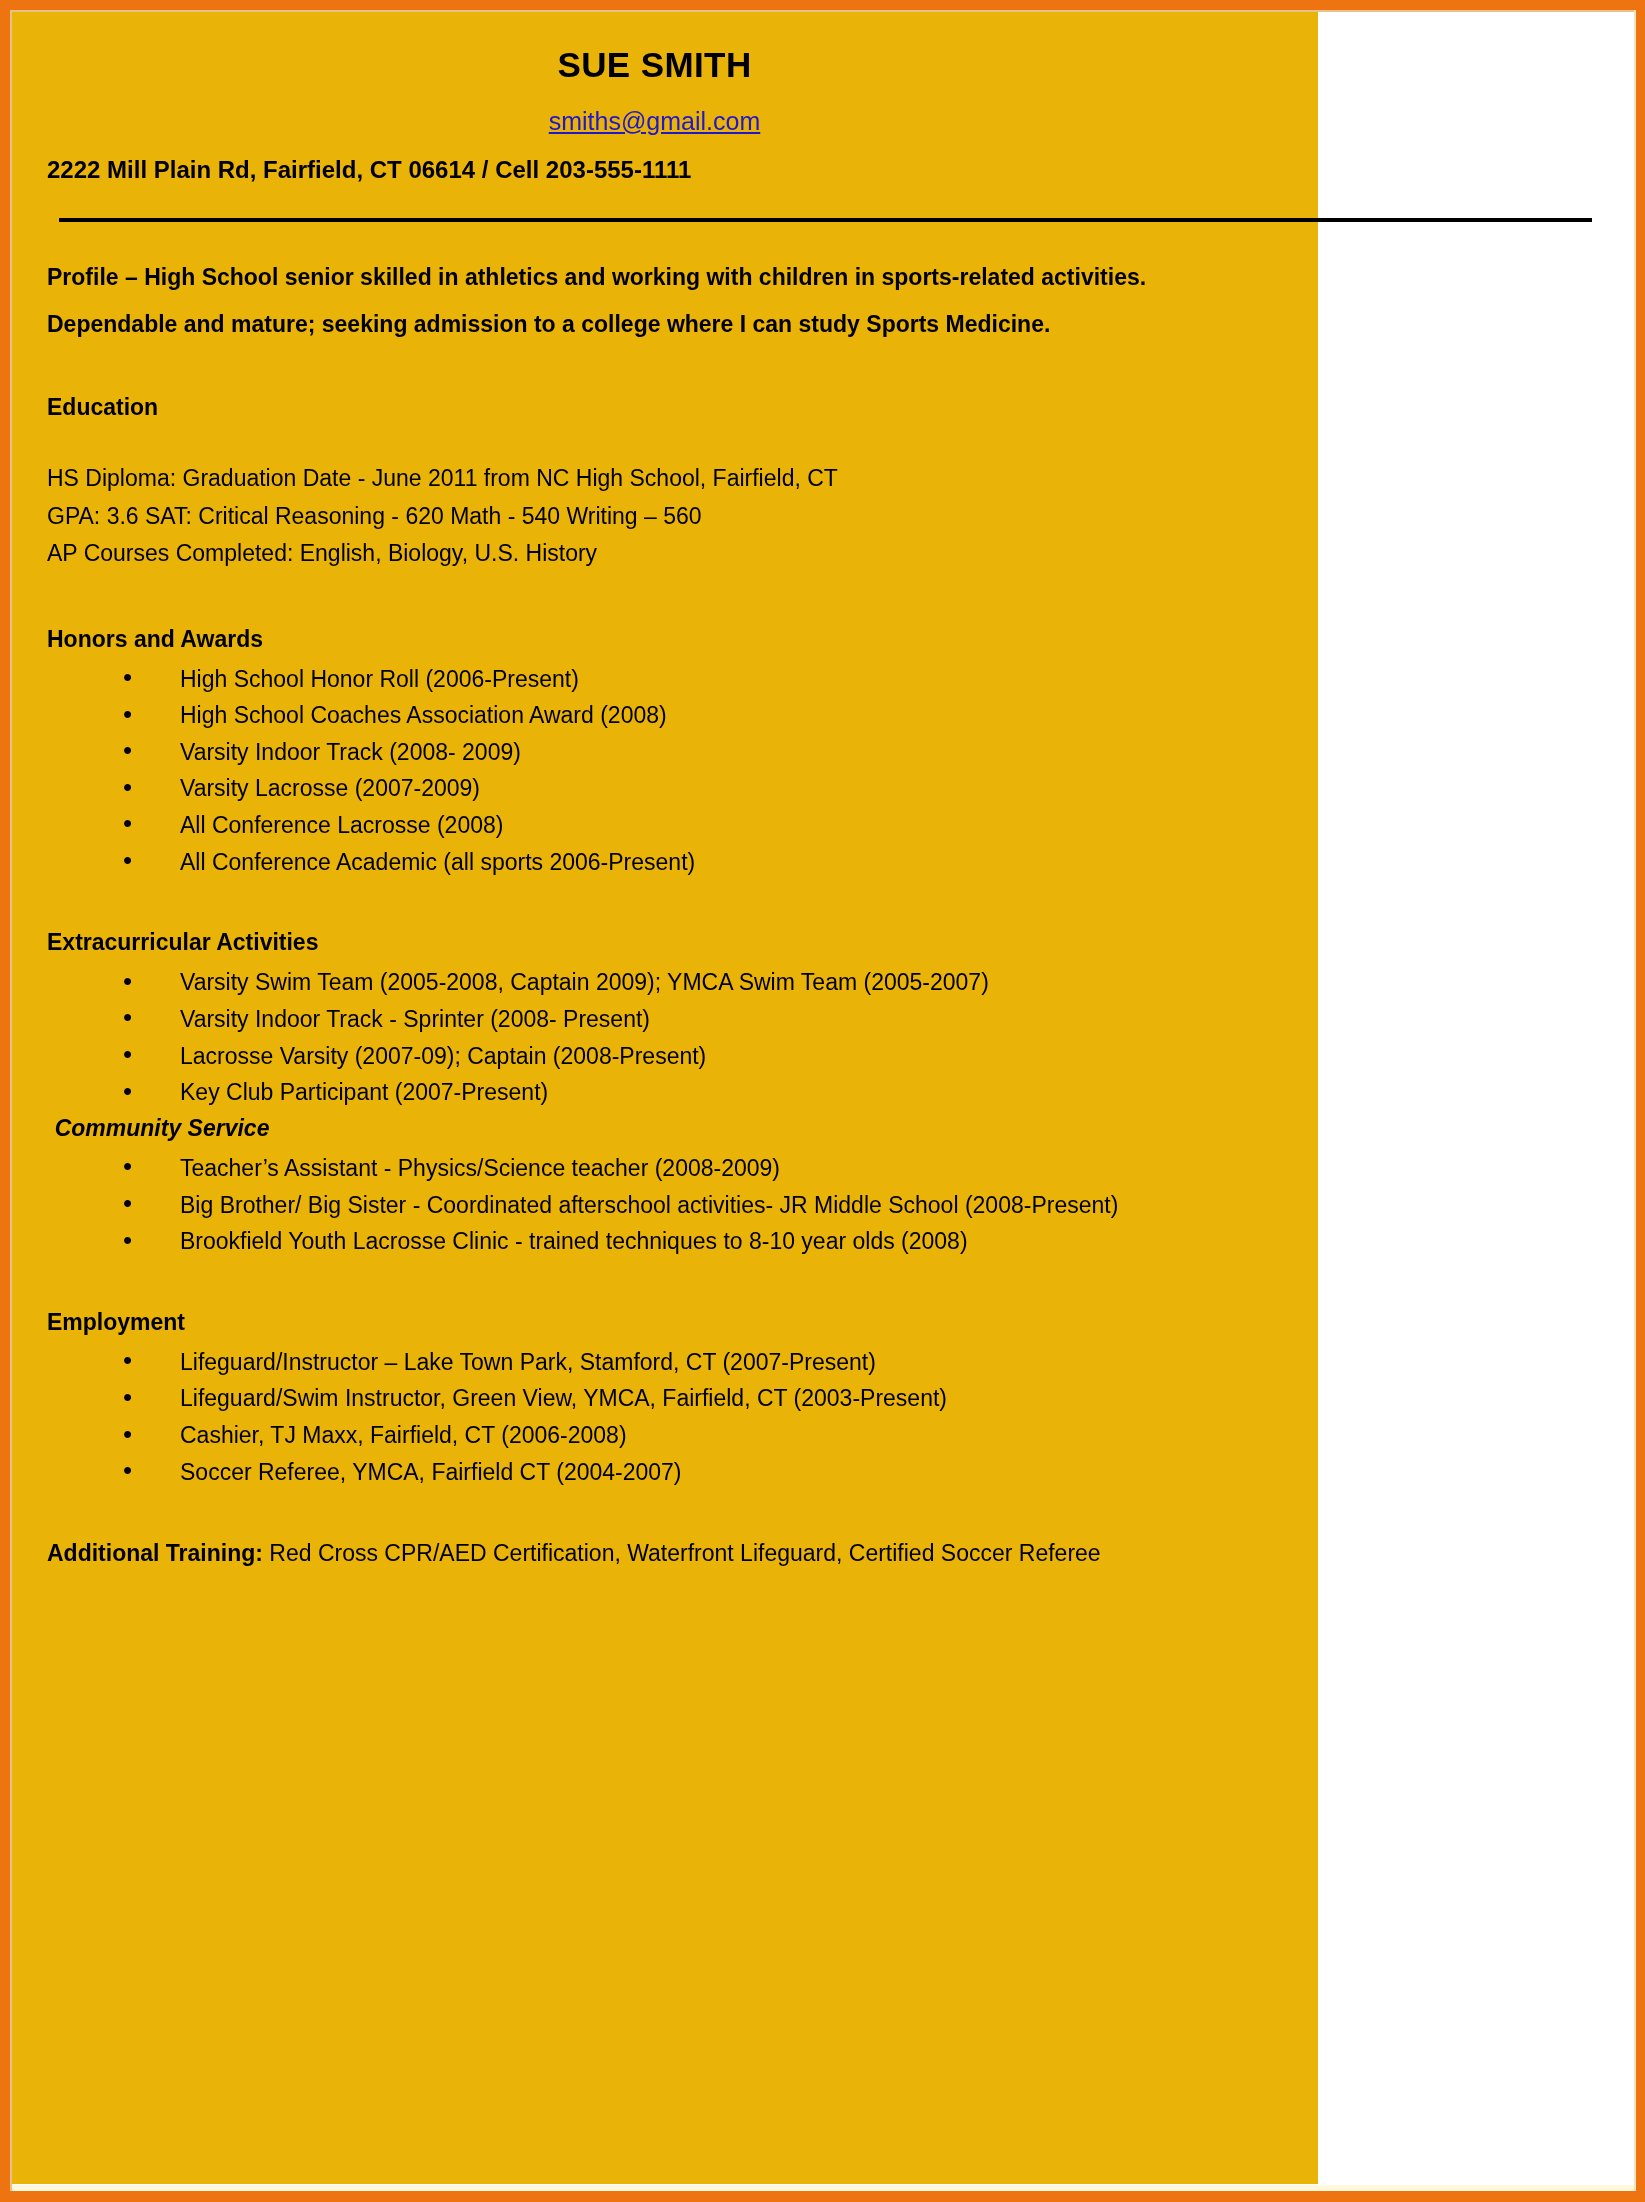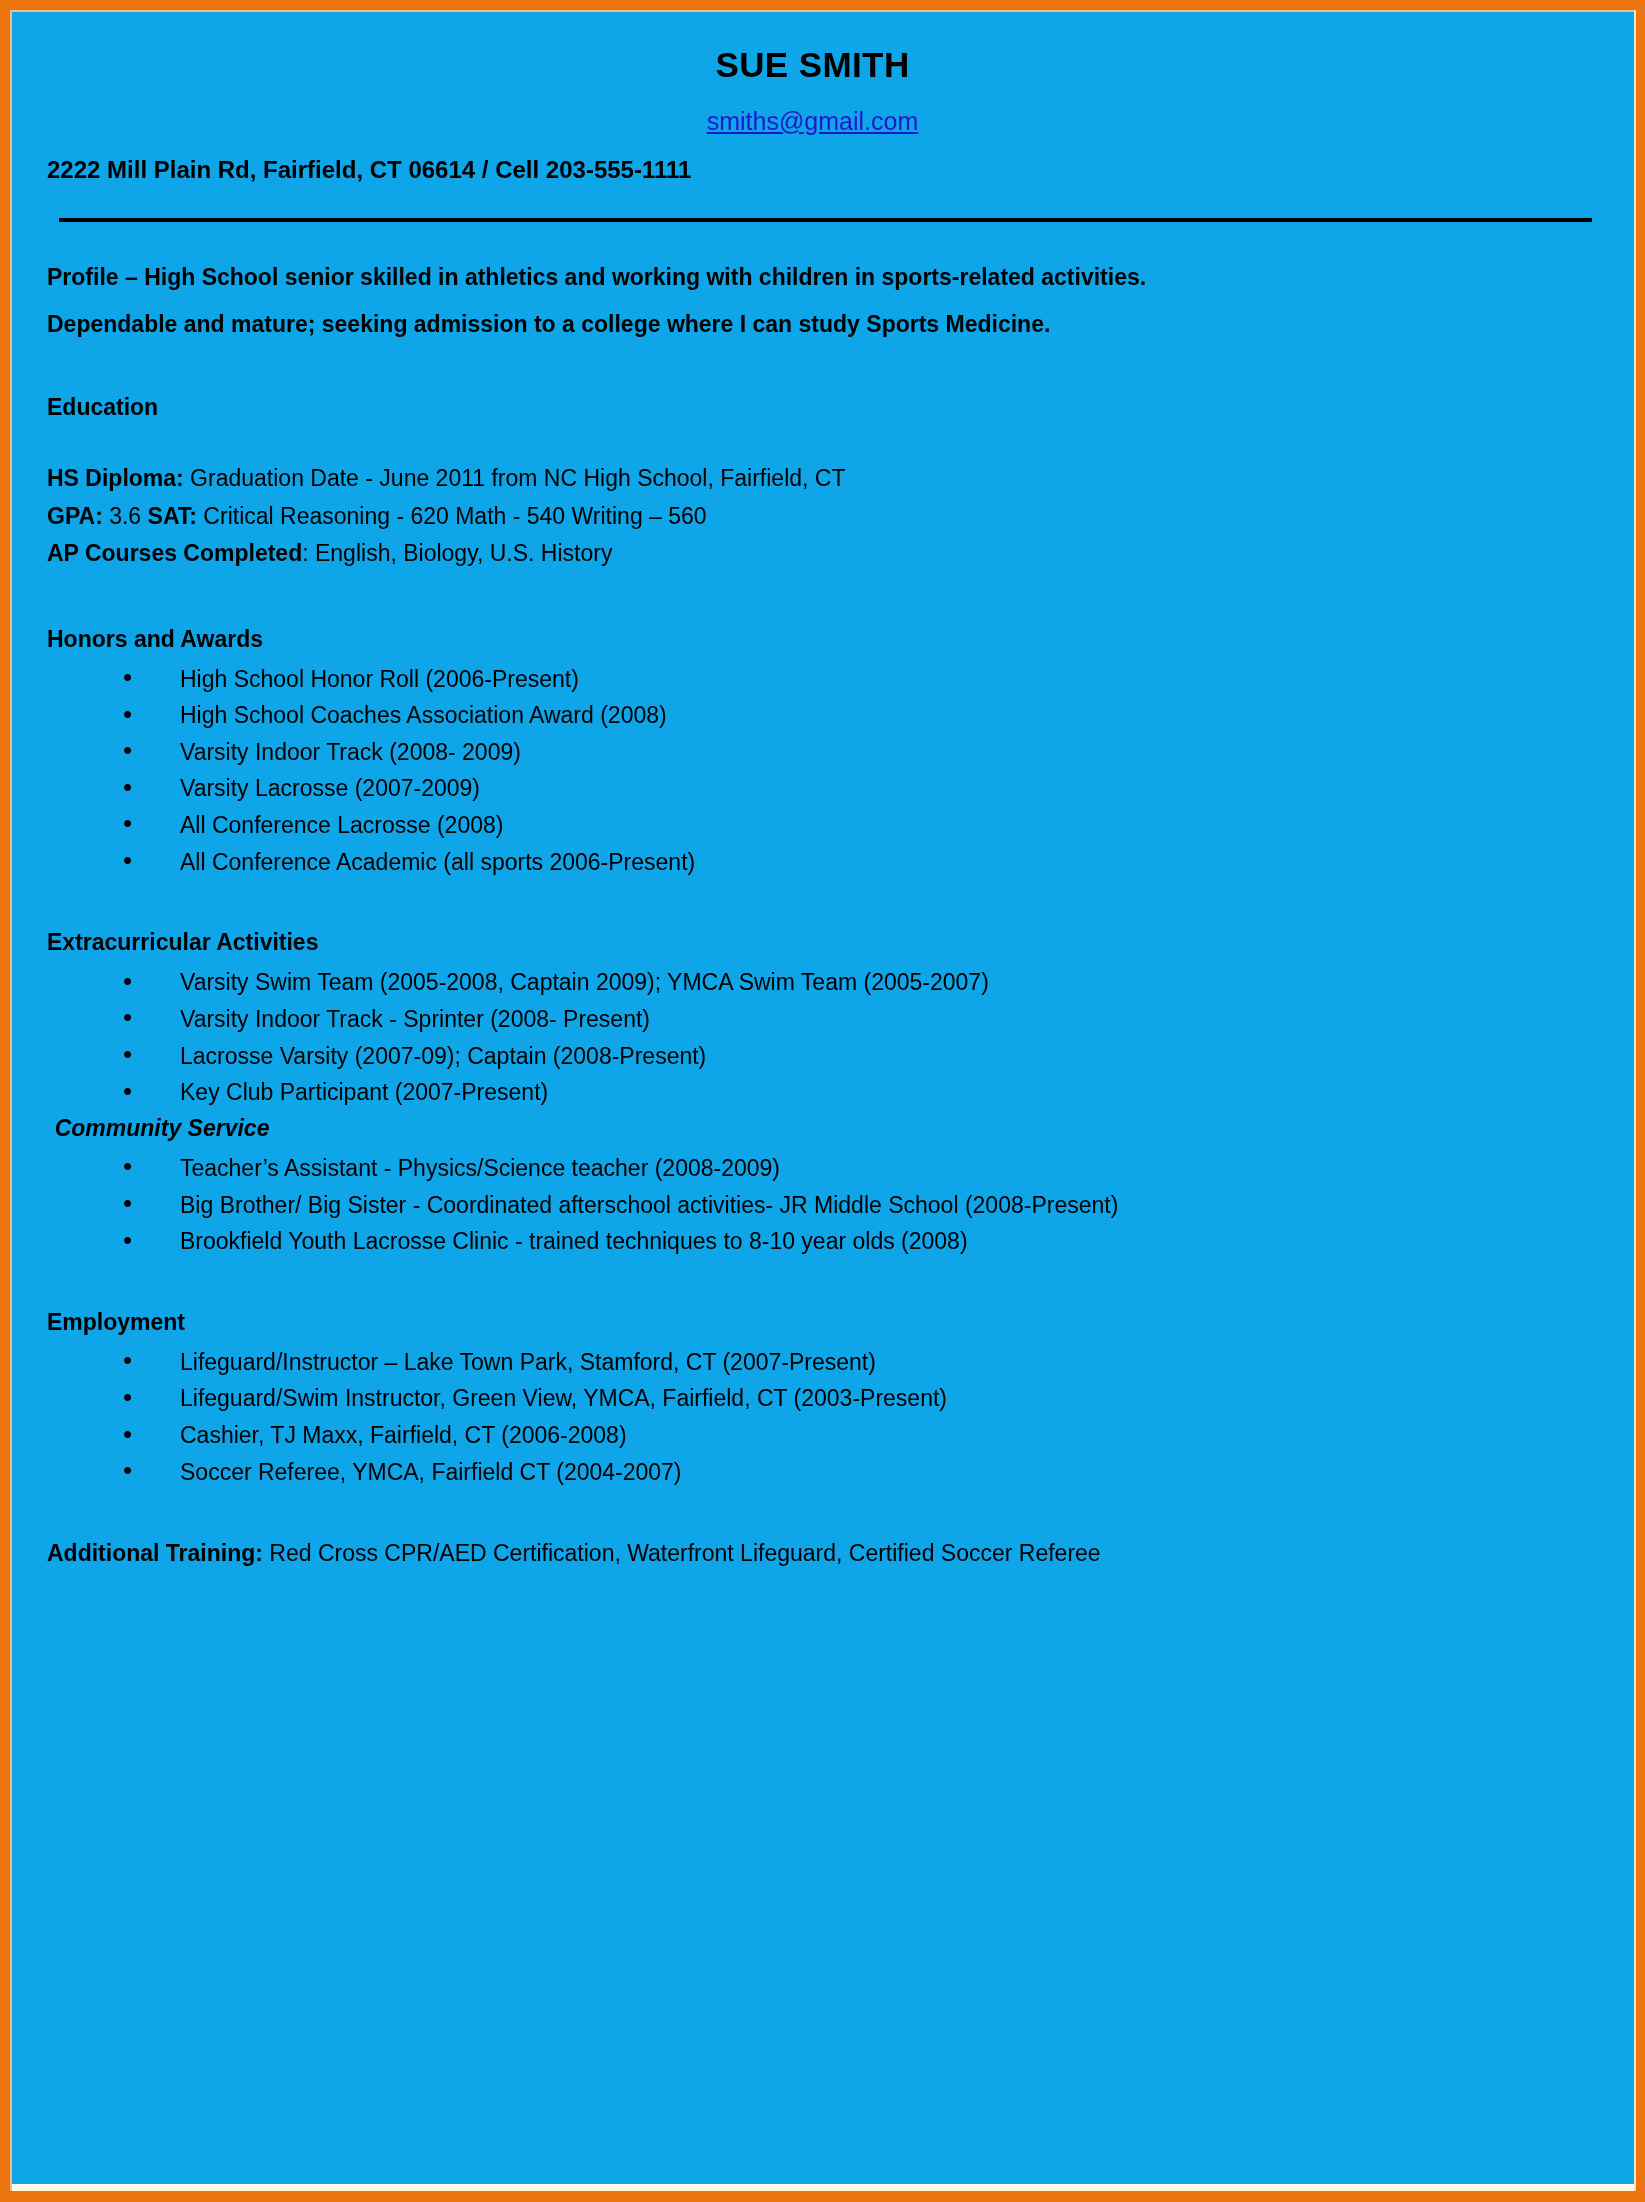--- a/index.html
+++ b/index.html
@@ -41,23 +41,23 @@
   .border-inner.top    { left: 0; top: 9.5px;    width: 1646px; height: 2.6px; }
   .border-inner.bottom { left: 0; top: 2185px;  width: 1646px; height: 6px; background:#FFF8DC; }
   .border-inner.left   { left: 9.5px; top: 0;    width: 2.6px;  height: 2203px; }
   .border-inner.right  { left: 1634px; top: 0;  width: 2.6px;  height: 2203px; background:#F6E2BE; }
 
   
   .sheet {
     position: absolute;
     left: 12px;
     top: 12px;
-    width: 1622px;
+    width: 1306px;
     height: 2172px;
-    background: #0ea5e9;
+    background: #eab308;
     z-index: 2;
   }
 
   .inner {
     position: relative;
     padding: 0 56px 0 35px; 
     box-sizing: border-box;
     width: 100%;
   }
 
@@ -118,21 +118,21 @@
   .heading-employment     { margin-top: 45px; }
 
   .edu-block { margin-top: 41px; }
   .edu-line {
     font-size: 23px;
     color: #000000;
     line-height: 1.47;
     margin: 0 0 3.4px 0;
     font-weight: normal;
   }
-  .edu-line b { font-weight: bold; }
+  .edu-line b { font-weight: normal; }
 
   ul.bullets {
     list-style: none;
     margin: 12px 0 0 0;
     padding: 0;
   }
   ul.bullets li {
     position: relative;
     font-size: 23px;
     color: #000000;

